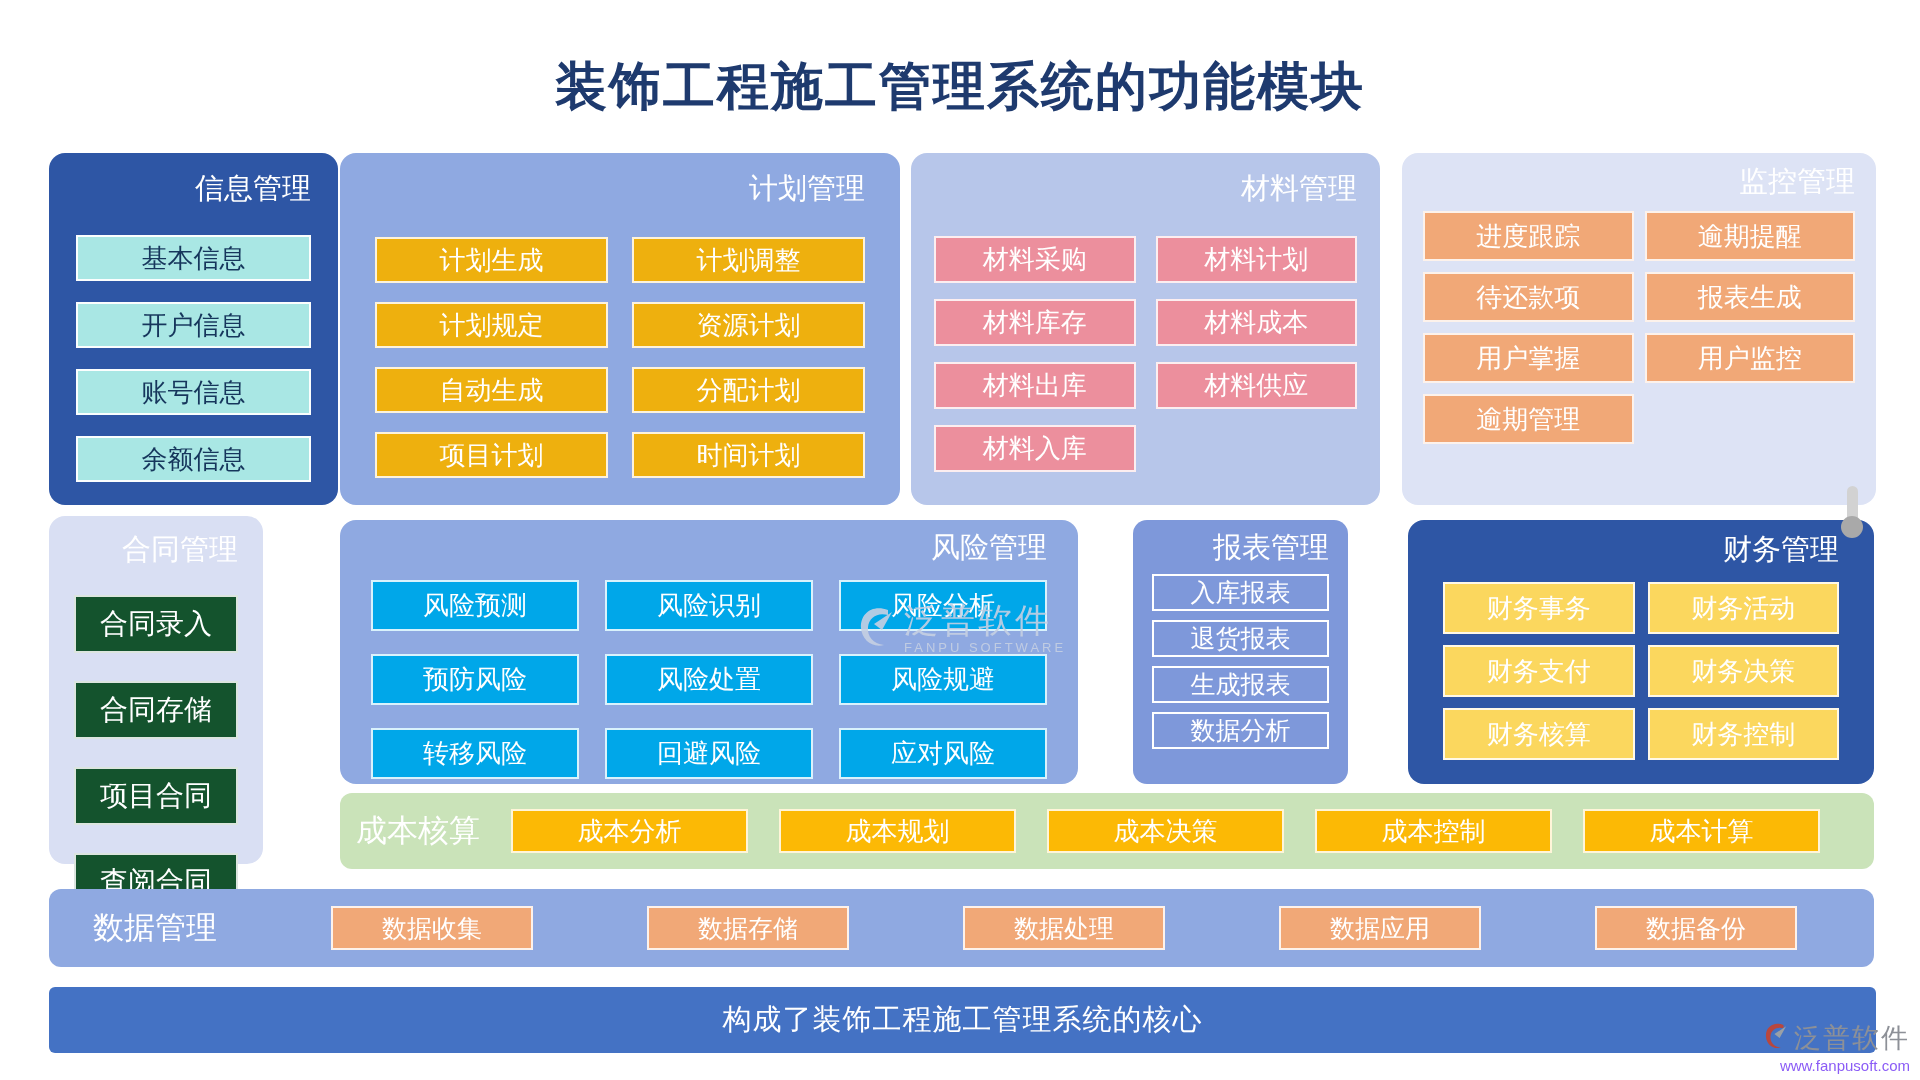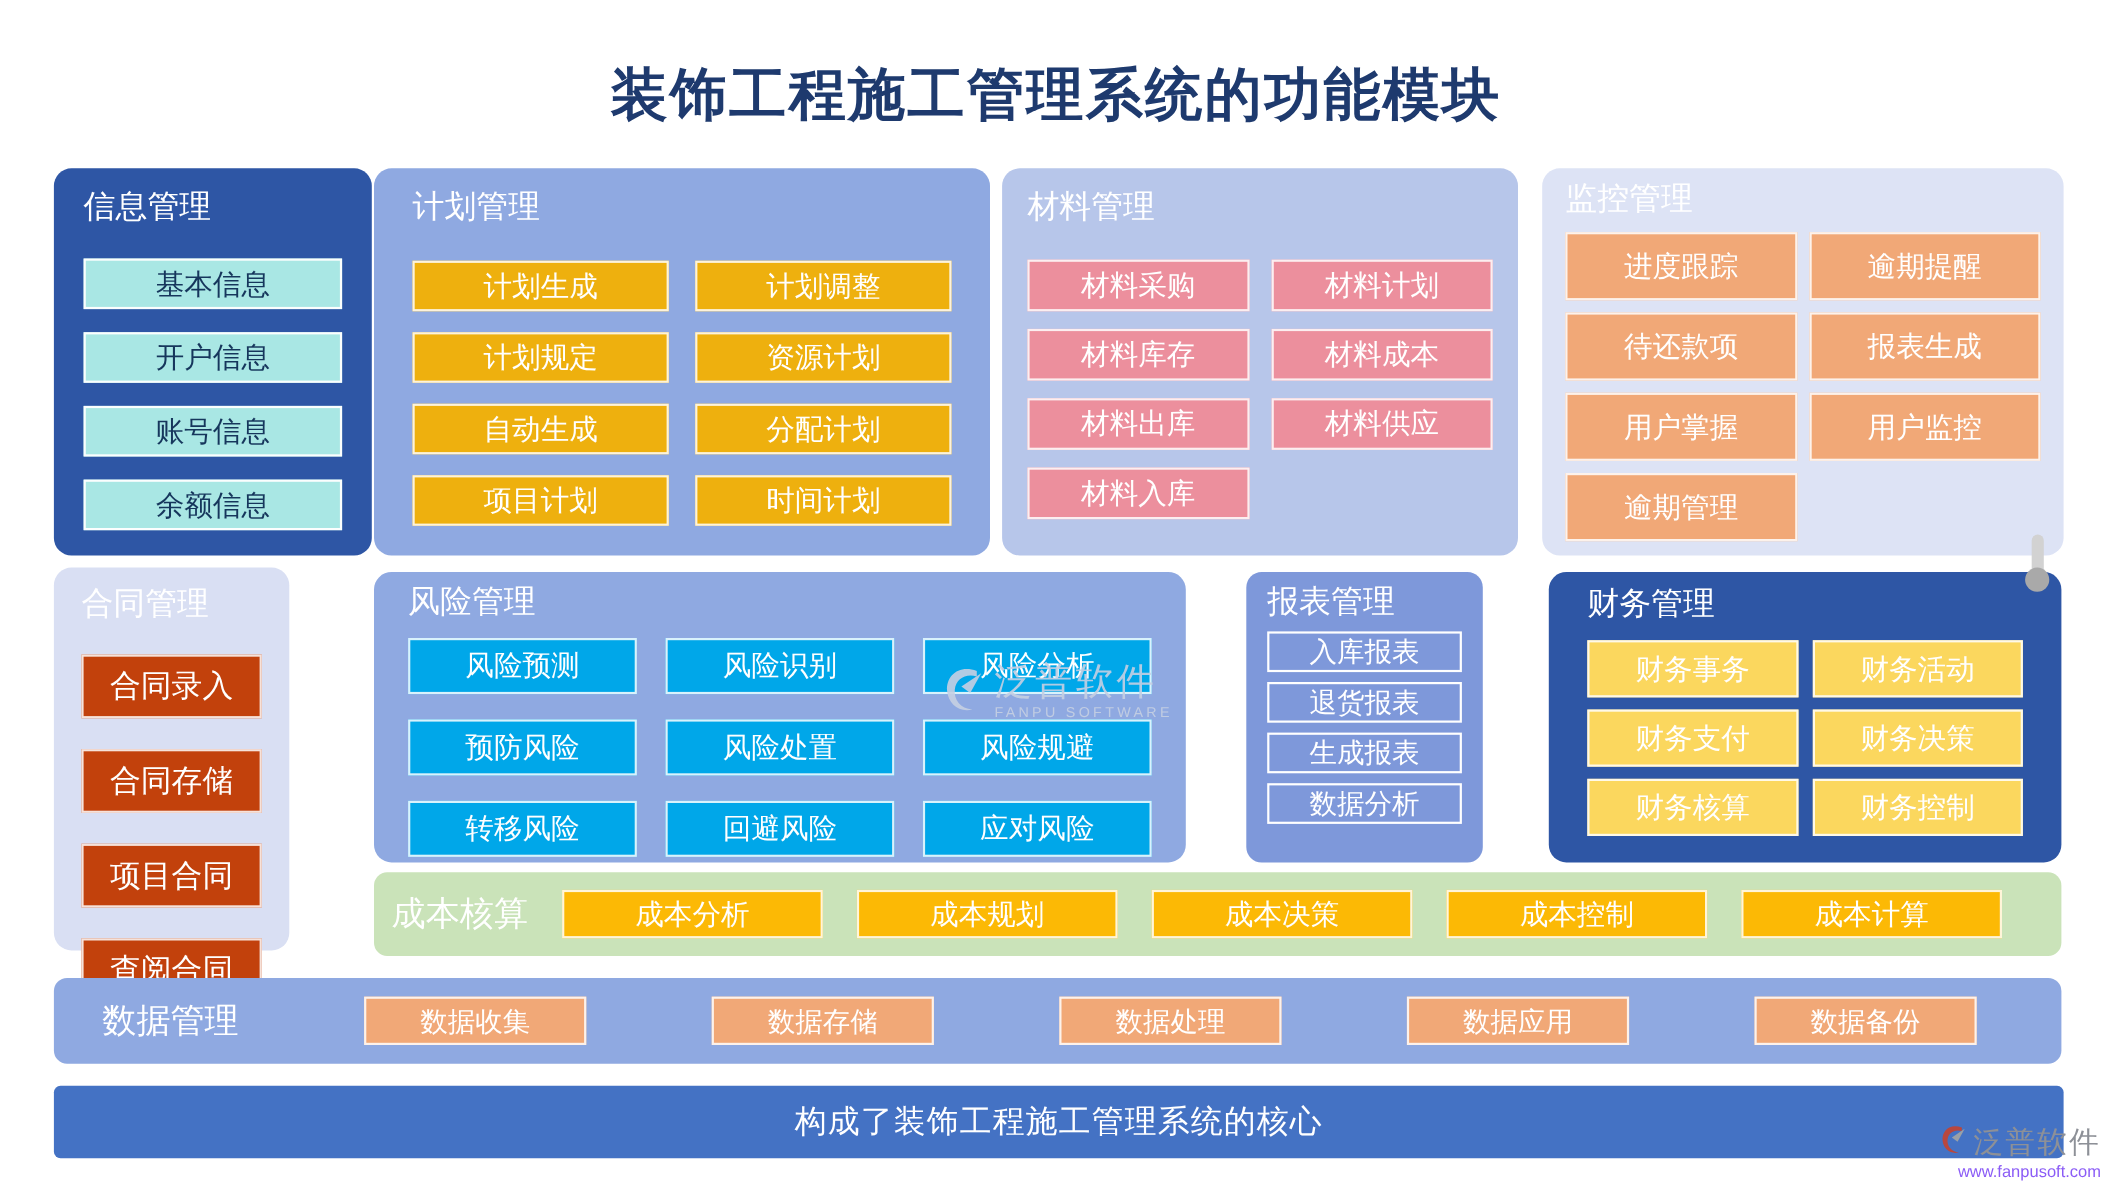--- a/index.html
+++ b/index.html
@@ -5,62 +5,62 @@
   html,body{margin:0;padding:0;background:#ffffff;}
   .canvas{
     position:relative;width:1920px;height:1080px;background:#ffffff;overflow:hidden;
     font-family:"Liberation Serif","DejaVu Serif",serif;
   }
   .page-title{
     position:absolute;left:0;top:52px;width:100%;text-align:center;
     font-size:52px;font-weight:bold;color:#1e3a6e;letter-spacing:2px;margin:0;
   }
   .panel{position:absolute;border-radius:16px;box-sizing:border-box;}
-  .panel-title{color:#ffffff;text-align:left;font-size:29px;line-height:36px;}
+  .panel-title{color:#ffffff;text-align:right;font-size:29px;line-height:36px;}
   .chip{
     display:flex;align-items:center;justify-content:center;
     color:#ffffff;font-size:26px;box-sizing:border-box;
     border:2px solid rgba(255,255,255,0.85);
   }
   
   .p-darkblue{background:#2e56a5;}
   .p-peri{background:#8fa9e1;}
   .p-lightperi{background:#b7c6ea;}
   .p-pale{background:#dde3f5;}
   .p-lav{background:#d9dff3;}
   .p-report{background:#7e98da;}
   .p-green{background:#cae3b9;border-radius:12px;}
   .p-bar{background:#8fa9e1;border-radius:12px;}
   
   .c-teal{background:#a9e7e4;color:#16365c;border-color:rgba(255,255,255,0.95);}
   .c-yellow{background:#eeb00e;}
   .c-pink{background:#ec8f9d;}
   .c-orange{background:#f1a877;}
-  .c-mint{background:#c2410c;margin-top:28px;}
+  .c-mint{background:#14532d;margin-top:28px;}
   .c-blue{background:#00a7e9;}
   .c-outline{background:transparent;border:2px solid #ffffff;}
   .c-lightyellow{background:#fbd75e;}
   .c-gold{background:#fcb905;}
 
   
   .panel-info{left:49px;top:153px;width:289px;height:352px;padding:17px 27px 0;}
   .panel-info .panel-title{margin-bottom:29px;}
   .panel-info .chip{height:46px;margin-bottom:21px;}
 
   .panel-plan{left:340px;top:153px;width:560px;height:352px;padding:17px 35px 0;}
   .panel-plan .grid{display:grid;grid-template-columns:1fr 1fr;column-gap:24px;row-gap:19px;margin-top:31px;}
   .panel-plan .chip{height:46px;}
 
   .panel-material{left:911px;top:153px;width:469px;height:352px;padding:17px 23px 0;}
   .panel-material .grid{display:grid;grid-template-columns:1fr 1fr;column-gap:20px;row-gap:16px;margin-top:30px;}
   .panel-material .chip{height:47px;}
 
   .panel-monitor{left:1402px;top:153px;width:474px;height:352px;padding:10px 21px 0;}
   .panel-monitor .grid{display:grid;grid-template-columns:1fr 1fr;column-gap:11px;row-gap:11px;margin-top:12px;}
-  .panel-monitor .chip{height:62px;}
+  .panel-monitor .chip{height:50px;}
 
   
   .panel-contract{left:49px;top:516px;width:214px;height:348px;padding:15px 25px 0;}
   .panel-contract .panel-title{margin-bottom:22px;}
   .panel-contract .chip{height:58px;margin-bottom:11px;font-size:28px;}
 
   .panel-risk{left:340px;top:520px;width:738px;height:264px;padding:9px 31px 0;}
   .panel-risk .grid{display:grid;grid-template-columns:1fr 1fr 1fr;column-gap:26px;row-gap:23px;margin-top:15px;}
   .panel-risk .chip{height:51px;}
 

